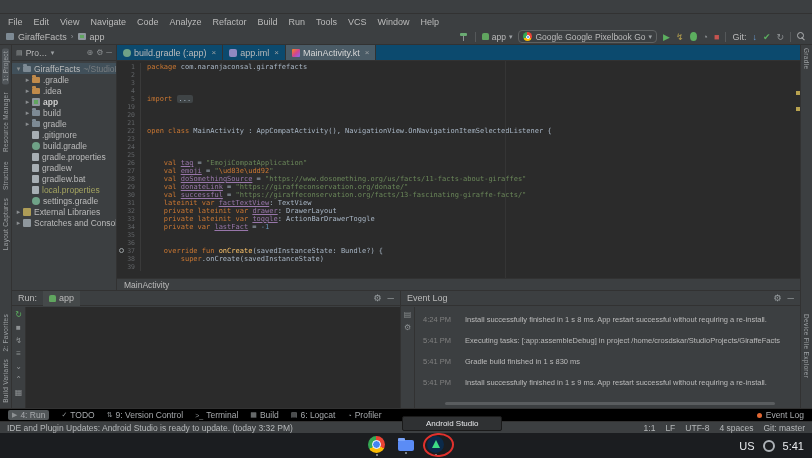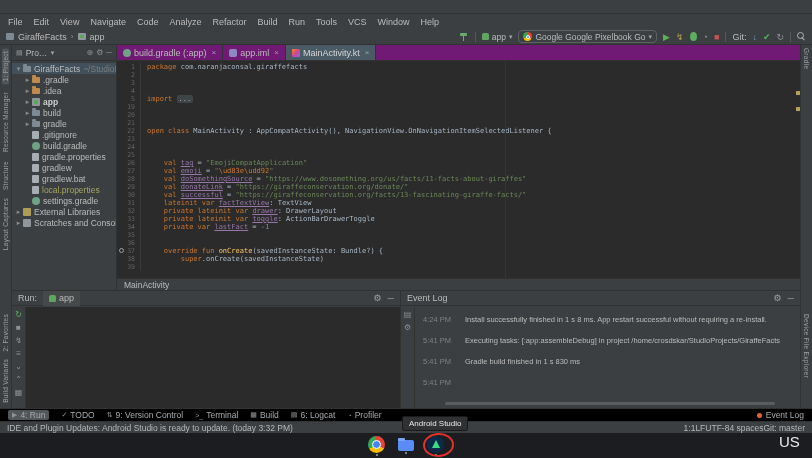--- a/index.html
+++ b/index.html
@@ -68,21 +68,21 @@
   .ticon.project::before,.ticon.folder::before,.ticon.folder-ex::before{content:"";position:absolute;top:-2px;left:0;width:4px;height:2px;background:inherit;border-radius:1px 1px 0 0;}
   .ticon.module{background:#8f979d;}
   .ticon.module::after{content:"";position:absolute;inset:2px;background:#60a55f;}
   .ticon.file,.ticon.props{background:#a7aeb3;width:7px;}
   .ticon.gradle{background:#6fa287;border-radius:50%;}
   .ticon.lib{background:#ad9c57;}
   .ticon.scratch{background:#8f979d;}
   .trow .hint{color:#787d80;margin-left:3px;}
 
   
-  #tabs-row{position:absolute;left:117px;top:45px;width:683px;height:16px;background:#701a75;border-bottom:1px solid #323232;display:flex;}
+  #tabs-row{position:absolute;left:117px;top:45px;width:683px;height:16px;background:#0c4a6e;border-bottom:1px solid #323232;display:flex;}
   .tab{height:100%;display:flex;align-items:center;gap:3px;padding:0 6px;font-size:9px;color:#bbbbbb;border-right:1px solid #323232;}
   .tab.active{background:#4a5b66;color:#d6d6d6;}
   .tab .close{color:#9aa0a3;font-size:8px;margin-left:2px;}
   .tabicon{width:8px;height:8px;flex:none;border-radius:2px;}
   .tabicon.gradle{background:#6fa287;border-radius:50%;}
   .tabicon.iml{background:#9089c1;}
   .tabicon.kotlin{background:linear-gradient(135deg,#f8871e 0%,#d4458c 50%,#7f6cf6 100%);border-radius:1px;}
 
   
   #editor{position:absolute;left:117px;top:61px;width:683px;height:217px;background:#2b2b2b;overflow:hidden;padding-top:2px;font-family:"DejaVu Sans Mono","Liberation Mono",monospace;font-size:7px;line-height:8px;}
@@ -124,37 +124,37 @@
   
   #toolwin-bar{position:absolute;left:0;top:408px;width:812px;height:13px;background:#000000;border-top:1px solid #323232;display:flex;align-items:center;gap:12px;padding:0 8px;font-size:8.5px;}
   .twitem{display:flex;align-items:center;gap:3px;color:#a7aaad;}
   .twitem.active{background:#515658;border-radius:2px;padding:0 4px;}
   .twicon{font-size:7px;color:#8d9193;}
   #twbar-right{margin-left:auto;display:flex;align-items:center;gap:4px;color:#a7aaad;}
   .notif-dot{width:5px;height:5px;border-radius:50%;background:#e06733;}
 
   
   #status-bar{position:absolute;left:0;top:421px;width:812px;height:12px;background:#3c3f41;border-top:1px solid #323232;display:flex;align-items:center;padding:0 7px;font-size:8.5px;color:#b5b8ba;}
-  #status-right{margin-left:auto;display:flex;align-items:center;gap:0;}
+  #status-right{margin-left:auto;display:flex;align-items:center;gap:10px;}
 
   
   #taskbar{position:absolute;left:0;top:433px;width:812px;height:25px;background:#1b1d20;display:flex;align-items:center;}
   #shelf-center{position:absolute;left:50%;transform:translateX(-50%);display:flex;align-items:center;gap:13px;height:100%;}
   .shelf-item{display:flex;flex-direction:column;align-items:center;gap:1px;}
   .shelf-dot{width:2px;height:2px;border-radius:50%;background:#9aa0a6;}
   .chrome-icon{width:17px;height:17px;border-radius:50%;background:conic-gradient(#ea4335 0 33%,#fbbc05 0 66%,#34a853 0 100%);position:relative;}
   .chrome-icon::after{content:"";position:absolute;inset:4px;background:#4285f4;border:1.5px solid #fff;border-radius:50%;}
   .files-icon{width:16px;height:11px;background:#5b8cf5;border-radius:2px;position:relative;margin-top:3px;}
   .files-icon::before{content:"";position:absolute;top:-2px;left:0;width:7px;height:3px;background:#78a2f8;border-radius:1px 1px 0 0;}
   .as-icon{width:17px;height:17px;border-radius:50%;background:#0b2a4a;position:relative;}
   .as-icon::after{content:"";position:absolute;left:4.5px;top:4px;width:0;height:0;border-left:4px solid transparent;border-right:4px solid transparent;border-bottom:8px solid #3ddc84;}
-  #shelf-tray{position:absolute;right:8px;display:flex;align-items:center;gap:8px;height:100%;color:#e8eaed;font-size:15px;flex-direction:column;}
+  #shelf-tray{position:absolute;right:8px;display:flex;align-items:center;gap:8px;height:100%;color:#e8eaed;font-size:11px;}
   .tray-circle{width:12px;height:12px;border-radius:50%;border:2px solid #aeb3b8;}
   #red-annotation{position:absolute;left:423px;top:433px;width:31px;height:24px;border:2px solid #e0312d;border-radius:50%;transform:rotate(-4deg);z-index:60;}
-  #shelf-tooltip{position:absolute;left:402px;top:416px;background:#2f3133;border:1px solid #1a1a1a;color:#e8eaed;font-size:8px;padding:2px 6px;border-radius:2px;z-index:50;white-space:nowrap;}
+  #shelf-tooltip{position:absolute;left:402px;top:416px;background:#2f3133;border:1px solid #1a1a1a;color:#e8eaed;font-size:8px;padding:2px 23px;border-radius:2px;z-index:50;white-space:nowrap;}
 </style>
 </head>
 <body>
 
 <div id="screen">
 
   <div id="ide">
 
     <div id="titlebar"></div>
 
@@ -503,20 +503,21 @@
             <div class="entry">
               <span class="time">5:41 PM</span>
               <span class="msg">Executing tasks: [:app:assembleDebug] in project /home/crosdskar/StudioProjects/GiraffeFacts</span>
             </div>
             <div class="entry">
               <span class="time">5:41 PM</span>
               <span class="msg">Gradle build finished in 1 s 830 ms</span>
             </div>
             <div class="entry">
               <span class="time">5:41 PM</span>
+              <span class="msg">Install successfully finished in 1 s 9 ms. App restart successful without requiring a re-install.</span>
             </div>
             <div id="ev-scrollbar"></div>
         </div>
       </div>
     </div>
 
     <div id="toolwin-bar">
       <div style="display:flex;gap:12px;align-items:center;">
           <div class="twitem active">
             <span class="twicon">▶</span>

